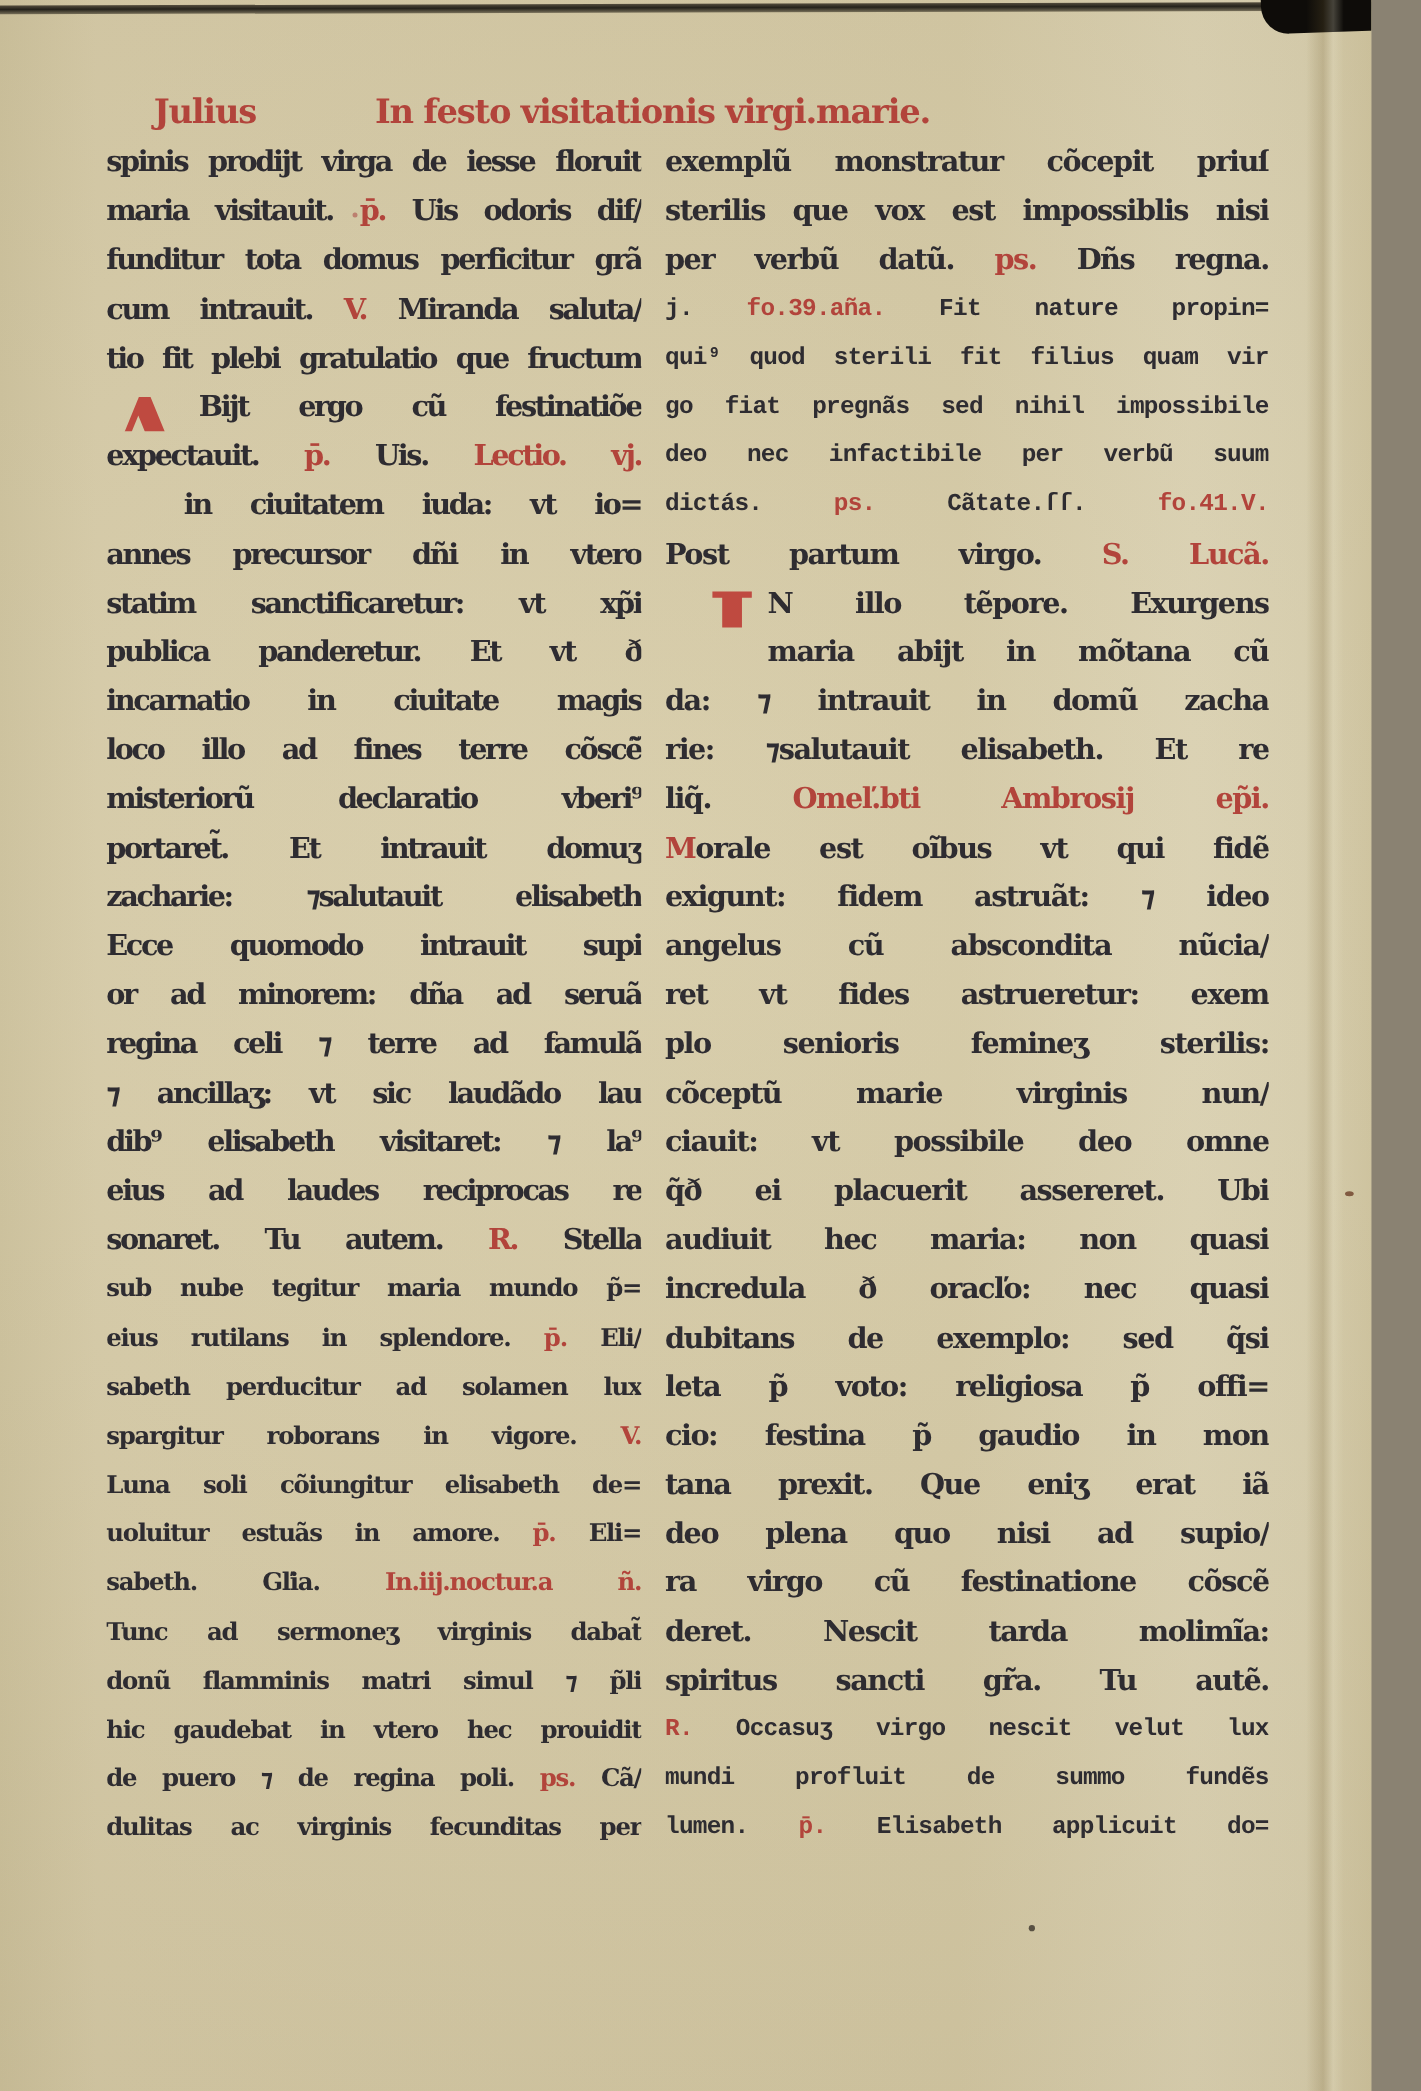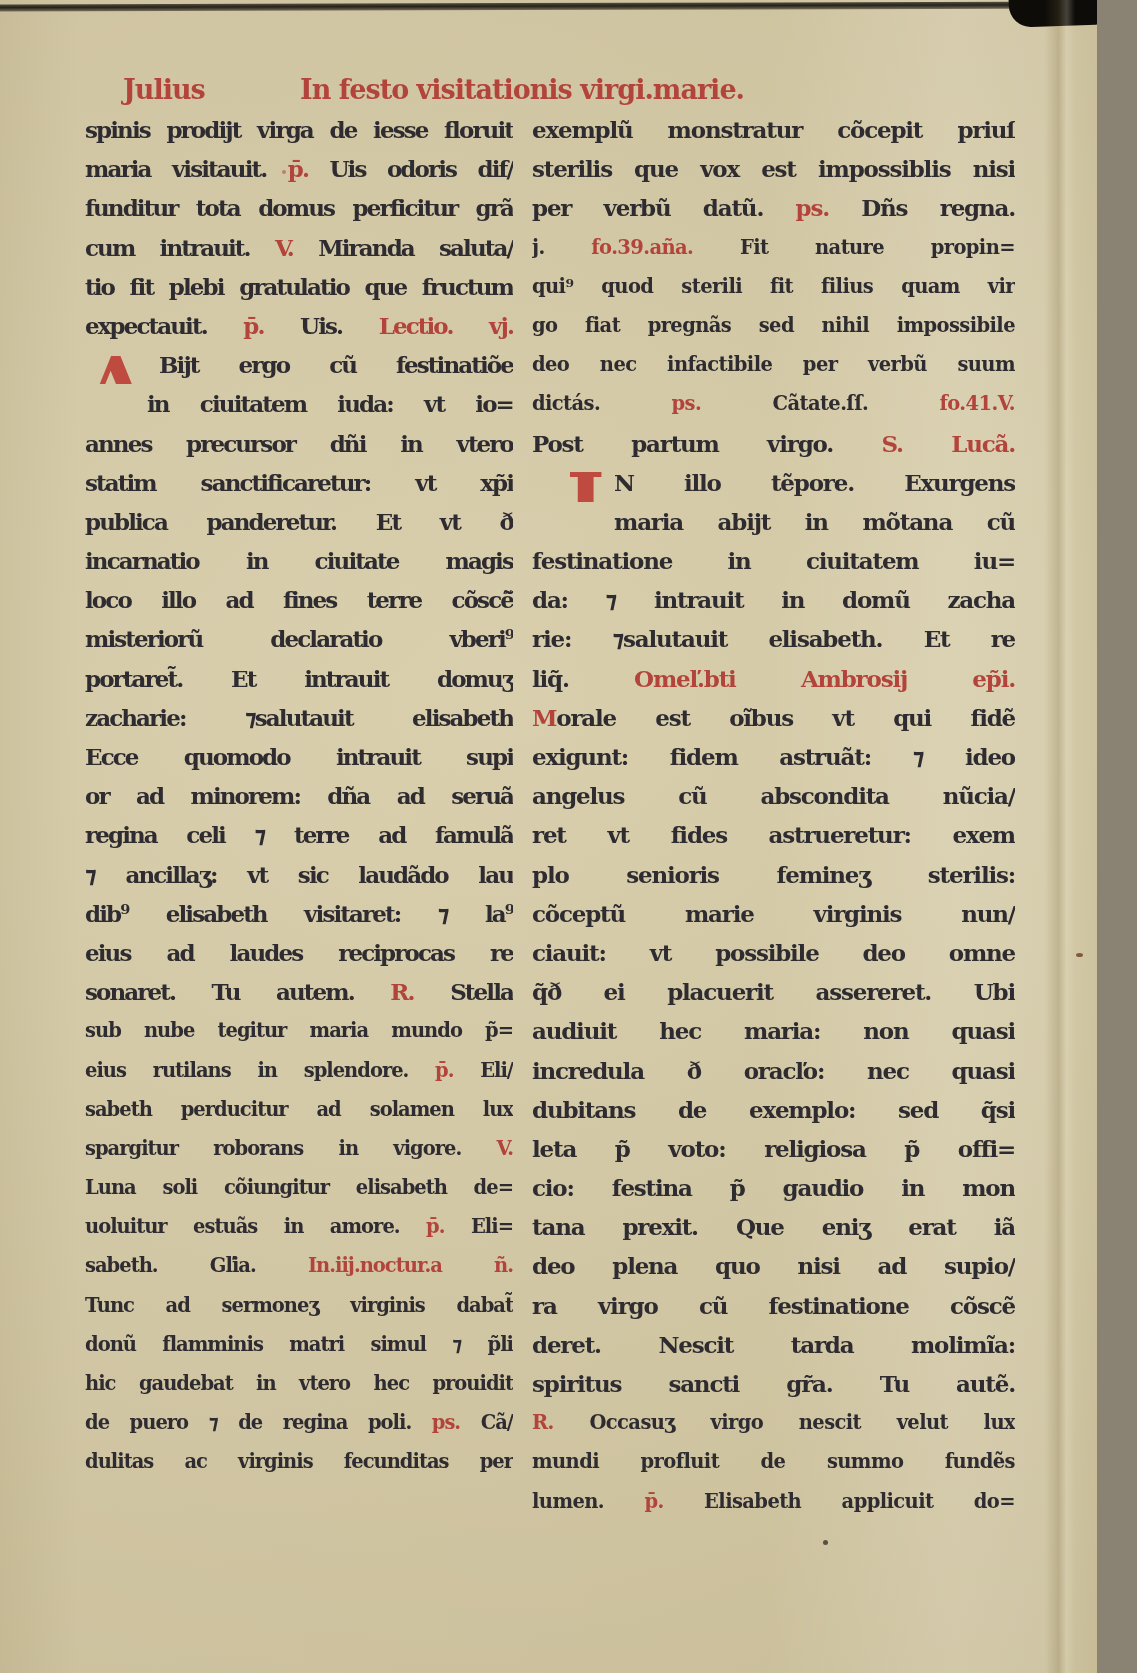--- a/index.html
+++ b/index.html
@@ -32,21 +32,21 @@
   .col{position:absolute;top:110px;}
   #col-left{left:85px;width:428px;}
   #col-right{left:532px;width:483px;}
   .line{
     position:relative;height:39.2px;line-height:39.2px;overflow:hidden;
     text-align:justify;text-align-last:justify;
     font-size:23px;letter-spacing:-1.9px;word-spacing:0.4px;
   }
   #col-right .line{letter-spacing:-1.2px;}
   .line.sm{font-size:19.5px;letter-spacing:-1px;}
-  #col-right .line.sm{letter-spacing:-0.6px;}
+  #col-right .line.sm{letter-spacing:-0.6px;font-family:Liberation Mono, monospace;}
   .seg{color:#2e2c31;}
   .seg.r{color:#b2443b;}
   .dropcap{
     position:absolute;left:0;top:3px;color:#bf4a40;
     font-size:80px;line-height:78px;letter-spacing:0;z-index:2;
   }
   .dropcap.narrow{font-size:84px;}
 </style>
 </head>
 <body>
@@ -64,22 +64,22 @@
     <span class="month">Julius</span>
     <span class="title">In festo visitationis virgi.marie.</span>
   </div>
 
   <div class="col" id="col-left">
       <div class="line"><span class="seg">spinis prodijt virga de iesse floruit</span></div>
       <div class="line"><span class="seg">maria visitauit. </span><span class="seg r">p̄. </span><span class="seg">Uis odoris dif/</span></div>
       <div class="line"><span class="seg">funditur tota domus perficitur grã</span></div>
       <div class="line"><span class="seg">cum intrauit. </span><span class="seg r">V. </span><span class="seg">Miranda saluta/</span></div>
       <div class="line"><span class="seg">tio fit plebi gratulatio que fructum</span></div>
+      <div class="line" style="padding-left: 74px;"><span class="dropcap">A</span><span class="seg">Bijt ergo cũ festinatiõe</span></div>
       <div class="line"><span class="seg">expectauit. </span><span class="seg r">p̄. </span><span class="seg">Uis. </span><span class="seg r">Lectio. vj.</span></div>
-      <div class="line" style="padding-left: 74px;"><span class="dropcap">A</span><span class="seg">Bijt ergo cũ festinatiõe</span></div>
       <div class="line" style="padding-left: 62px;"><span class="seg">in ciuitatem iuda: vt io=</span></div>
       <div class="line"><span class="seg">annes precursor dñi in vtero</span></div>
       <div class="line"><span class="seg">statim sanctificaretur: vt xp̃i</span></div>
       <div class="line"><span class="seg">publica panderetur. Et vt ð</span></div>
       <div class="line"><span class="seg">incarnatio in ciuitate magis</span></div>
       <div class="line"><span class="seg">loco illo ad fines terre cõscẽ̃</span></div>
       <div class="line"><span class="seg">misteriorũ declaratio vberi⁹</span></div>
       <div class="line"><span class="seg">portaret̃. Et intrauit domuʒ</span></div>
       <div class="line"><span class="seg">zacharie: ⁊salutauit elisabeth</span></div>
       <div class="line"><span class="seg">Ecce quomodo intrauit supi</span></div>
@@ -107,21 +107,20 @@
       <div class="line"><span class="seg">sterilis que vox est impossiblis nisi</span></div>
       <div class="line"><span class="seg">per verbũ datũ. </span><span class="seg r">ps. </span><span class="seg">Dñs regna.</span></div>
       <div class="line sm"><span class="seg">j. </span><span class="seg r">fo.39.aña. </span><span class="seg">Fit nature propin=</span></div>
       <div class="line sm"><span class="seg">qui⁹ quod sterili fit filius quam vir</span></div>
       <div class="line sm"><span class="seg">go fiat pregnãs sed nihil impossibile</span></div>
       <div class="line sm"><span class="seg">deo nec infactibile per verbũ suum</span></div>
       <div class="line sm"><span class="seg">dictás. </span><span class="seg r">ps. </span><span class="seg">Cãtate.ſſ. </span><span class="seg r">fo.41.V.</span></div>
       <div class="line"><span class="seg">Post partum virgo. </span><span class="seg r">S. Lucã.</span></div>
       <div class="line" style="padding-left: 82px;"><span class="dropcap narrow" style="left: 34px;">I</span><span class="seg">N illo tẽpore. Exurgens</span></div>
       <div class="line" style="padding-left: 82px;"><span class="seg">maria abijt in mõtana cũ</span></div>
-      <div class="line"><span class="seg">festinatione in ciuitatem iu=</span></div>
       <div class="line"><span class="seg">da: ⁊ intrauit in domũ zacha</span></div>
       <div class="line"><span class="seg">rie: ⁊salutauit elisabeth. Et re</span></div>
       <div class="line"><span class="seg">liq̃. </span><span class="seg r">Omeľ.bti Ambrosij ep̃i.</span></div>
       <div class="line"><span class="seg r">M</span><span class="seg">orale est oĩbus vt qui fidẽ</span></div>
       <div class="line"><span class="seg">exigunt: fidem astruãt: ⁊ ideo</span></div>
       <div class="line"><span class="seg">angelus cũ abscondita nũcia/</span></div>
       <div class="line"><span class="seg">ret vt fides astrueretur: exem</span></div>
       <div class="line"><span class="seg">plo senioris femineʒ sterilis:</span></div>
       <div class="line"><span class="seg">cõceptũ marie virginis nun/</span></div>
       <div class="line"><span class="seg">ciauit: vt possibile deo omne</span></div>

